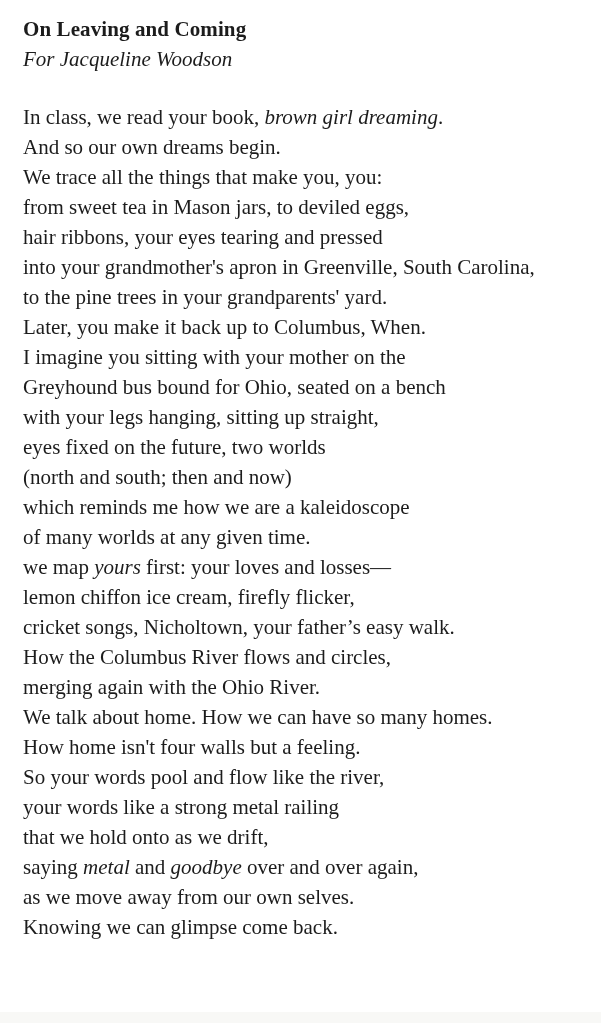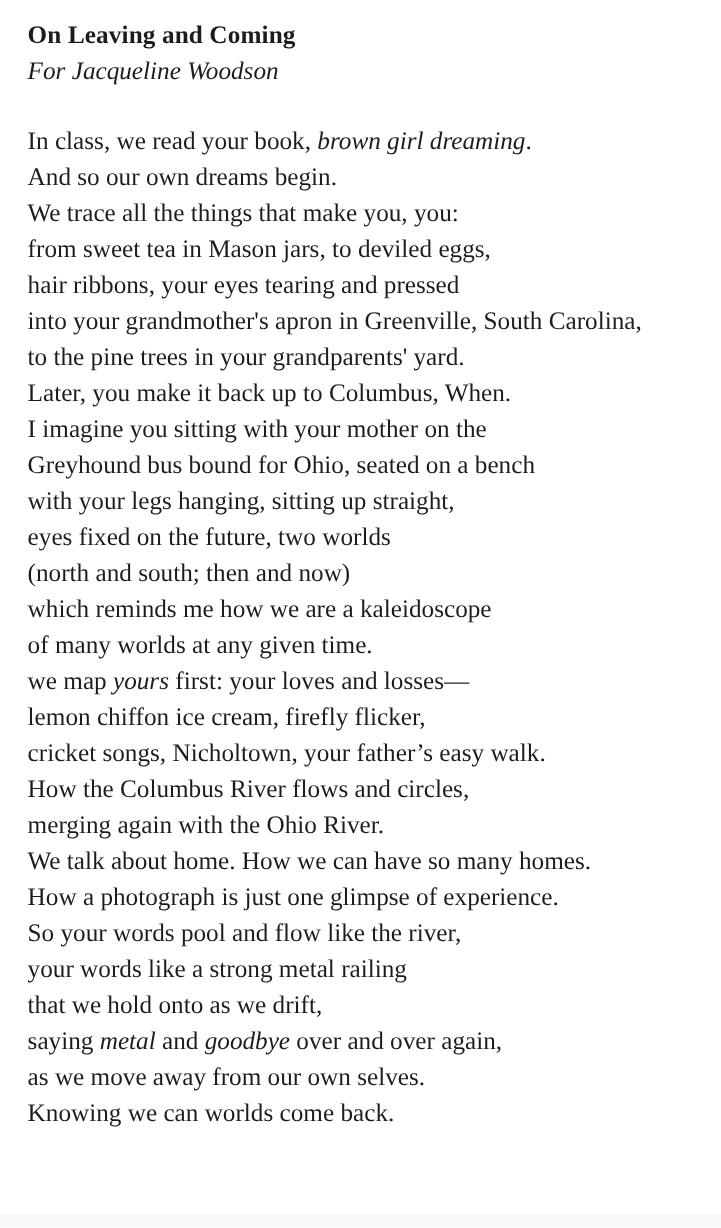--- a/index.html
+++ b/index.html
@@ -67,22 +67,22 @@
       <div class="poem-line"><span>eyes fixed on the future, two worlds</span></div>
       <div class="poem-line"><span>(north and south; then and now)</span></div>
       <div class="poem-line"><span>which reminds me how we are a kaleidoscope</span></div>
       <div class="poem-line"><span>of many worlds at any given time.</span></div>
       <div class="poem-line"><span>we map </span><span class="it">yours</span><span> first: your loves and losses—</span></div>
       <div class="poem-line"><span>lemon chiffon ice cream, firefly flicker,</span></div>
       <div class="poem-line"><span>cricket songs, Nicholtown, your father’s easy walk.</span></div>
       <div class="poem-line"><span>How the Columbus River flows and circles,</span></div>
       <div class="poem-line"><span>merging again with the Ohio River.</span></div>
       <div class="poem-line"><span>We talk about home. How we can have so many homes.</span></div>
-      <div class="poem-line"><span>How a photograph is just one glimpse of experience.</span></div>
+      <div class="poem-line"><span>How home isn't four walls but a feeling.</span></div>
       <div class="poem-line"><span>So your words pool and flow like the river,</span></div>
       <div class="poem-line"><span>your words like a strong metal railing</span></div>
       <div class="poem-line"><span>that we hold onto as we drift,</span></div>
       <div class="poem-line"><span>saying </span><span class="it">metal</span><span> and </span><span class="it">goodbye</span><span> over and over again,</span></div>
       <div class="poem-line"><span>as we move away from our own selves.</span></div>
-      <div class="poem-line"><span>Knowing we can worlds come back.</span></div>
+      <div class="poem-line"><span>Knowing we can glimpse come back.</span></div>
     </div>
   <div class="footer-strip" style="background: rgb(248, 248, 246);"></div>
 </div>
 
 </body></html>

